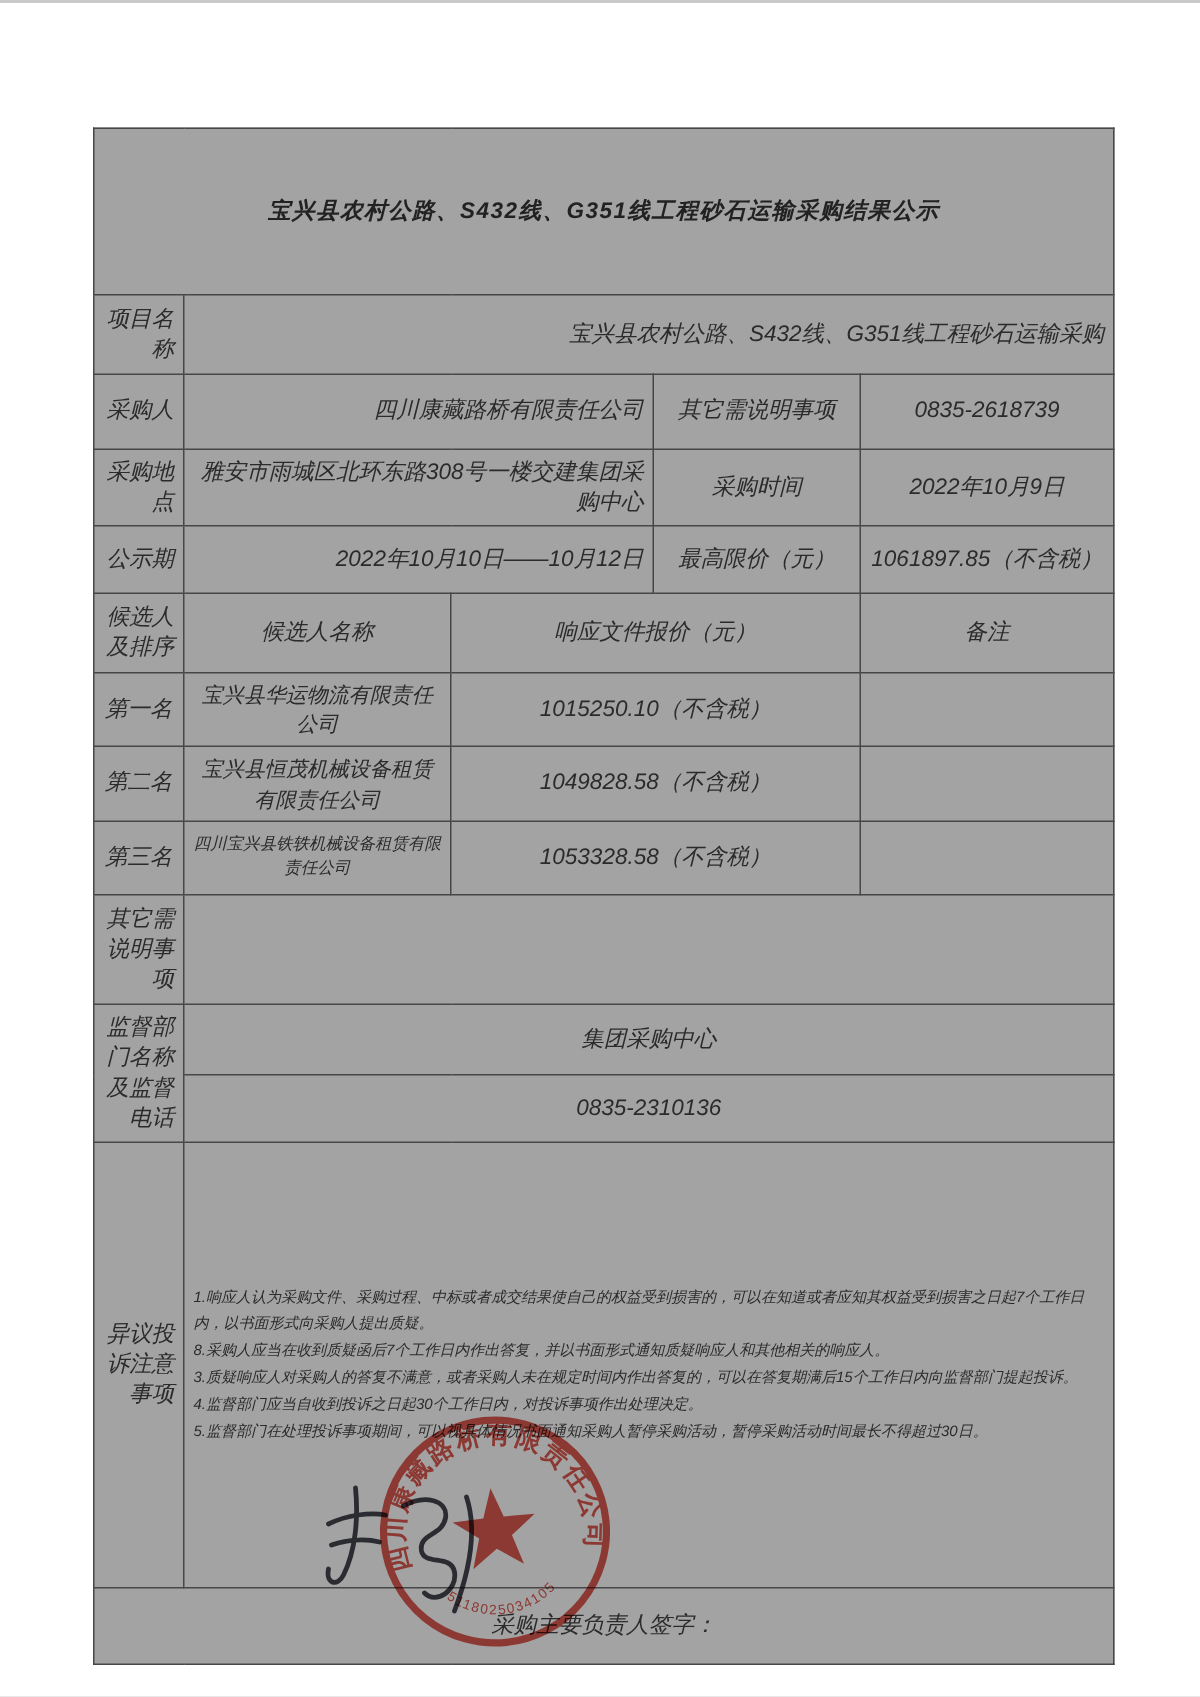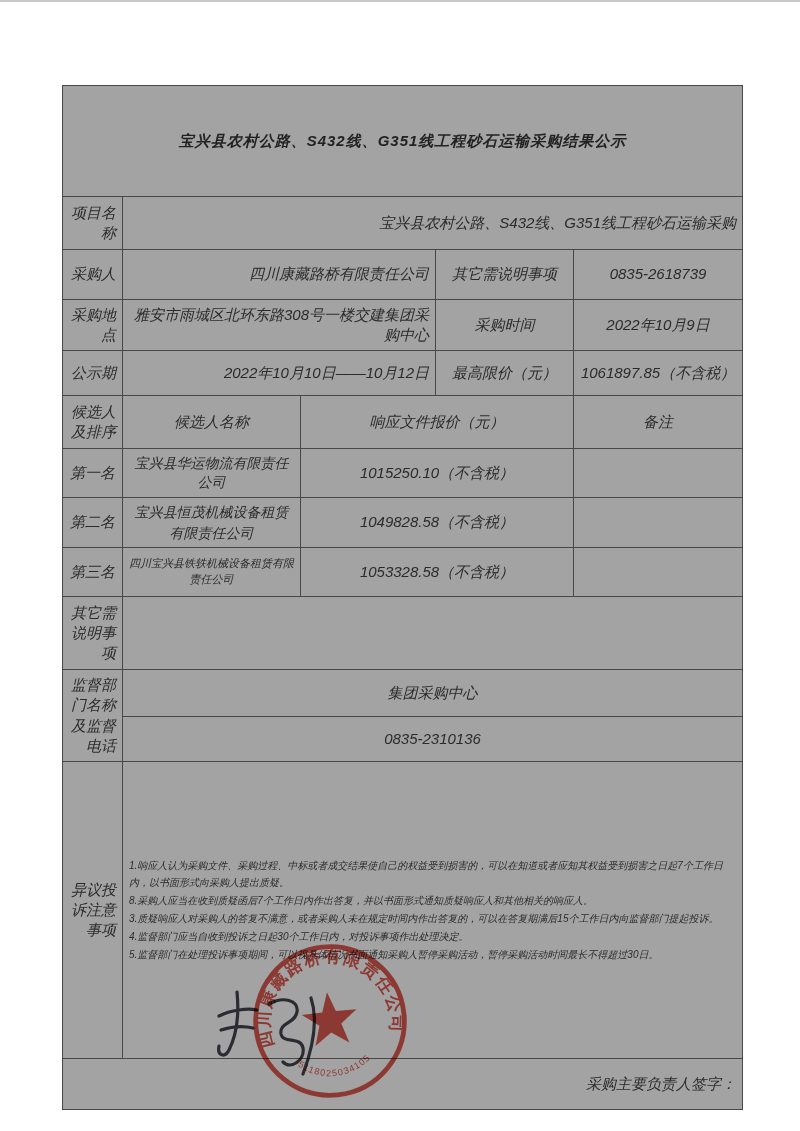--- a/index.html
+++ b/index.html
@@ -29,21 +29,21 @@
     padding:0 26px;letter-spacing:1px;color:#222;
   }
   td.lbl{text-align:right;padding:2px 4px 2px 6px;}
   td.lbl-c{text-align:center;padding:2px 3px;}
   td.val-l{text-align:right;padding:2px 10px 2px 9px;margin-left:40px;}
   td.ctr{text-align:center;}
   td.price-cell{text-align:center;font-size:14.5px;}
   td.maxprice{text-align:center;font-size:14.5px;line-height:1.3;padding:2px 18px;}
   td.obj-cell{vertical-align:middle;padding:6px 10px;}
   .obj-line{margin:0;font-size:10px;line-height:1.78;text-align:left;word-break:break-all;}
-  td.sign-cell{text-align:right;padding-left:8px;font-size:15px;}
+  td.sign-cell{text-align:center;padding-left:8px;font-size:15px;}
   .seal{
     position:absolute;left:248px;top:939px;width:164px;height:164px;
     transform:rotate(-6deg);
     mix-blend-mode:multiply;opacity:.9;
     pointer-events:none;
   }
   .seal text{font-family:"Liberation Sans","DejaVu Sans",sans-serif;}
   .sign-ink{
     position:absolute;left:207px;top:982px;width:135px;height:100px;
     mix-blend-mode:multiply;opacity:.92;

